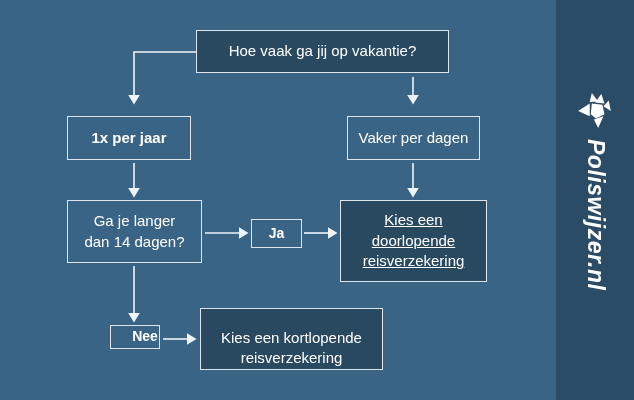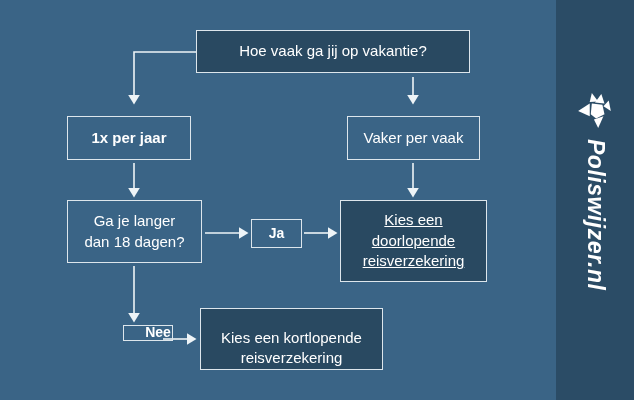--- a/index.html
+++ b/index.html
@@ -43,27 +43,27 @@
     text-align: center;
     border: 1.5px solid var(--border);
     color: var(--text);
     font-size: 15px;
     line-height: 1.38;
     white-space: pre-line;
   }
   .node.dark { background: var(--panel); }
   .node.small { font-size: 14px; font-weight: bold; }
 
-  .node-question    { left: 196px; top: 30px;  width: 274px; height: 43px; }
+  .node-question    { left: 196px; top: 30px;  width: 253px; height: 43px; }
   .node-once        { left: 67px;  top: 116px; width: 124px; height: 44px; font-weight: bold; }
   .node-more        { left: 347px; top: 116px; width: 133px; height: 44px; }
   .node-longer      { left: 67px;  top: 200px; width: 135px; height: 63px; }
   .node-ja          { left: 251px; top: 219px; width: 51px;  height: 29px; }
   .node-doorlopende { left: 340px; top: 200px; width: 147px; height: 82px; text-decoration: underline; }
-  .node-nee         { left: 123px; top: 325px; width: 50px;  height: 16px; padding-left: 20px; }
+  .node-nee         { left: 110px; top: 325px; width: 50px;  height: 24px; padding-left: 20px; }
   .node-kortlopende { left: 200px; top: 308px; width: 183px; height: 62px; align-items: flex-end; }
 
   .sidebar {
     position: absolute;
     left: 556px; top: 0;
     width: 78px; height: 400px;
     background: var(--sidebar);
     display: flex;
     flex-direction: column;
     align-items: center;
@@ -122,26 +122,26 @@
 
   <div class="node dark node-question">
     <span>Hoe vaak ga jij op vakantie?</span>
   </div>
 
   <div class="node node-once">
     <span>1x per jaar</span>
   </div>
 
   <div class="node node-more">
-    <span>Vaker per vaak</span>
+    <span>Vaker per dagen</span>
   </div>
 
   <div class="node node-longer">
     <span>Ga je langer
-dan 18 dagen?</span>
+dan 14 dagen?</span>
   </div>
 
   <div class="node small node-ja">
     <span>Ja</span>
   </div>
 
   <div class="node dark node-doorlopende">
     <span>Kies een
 doorlopende
 reisverzekering</span>

